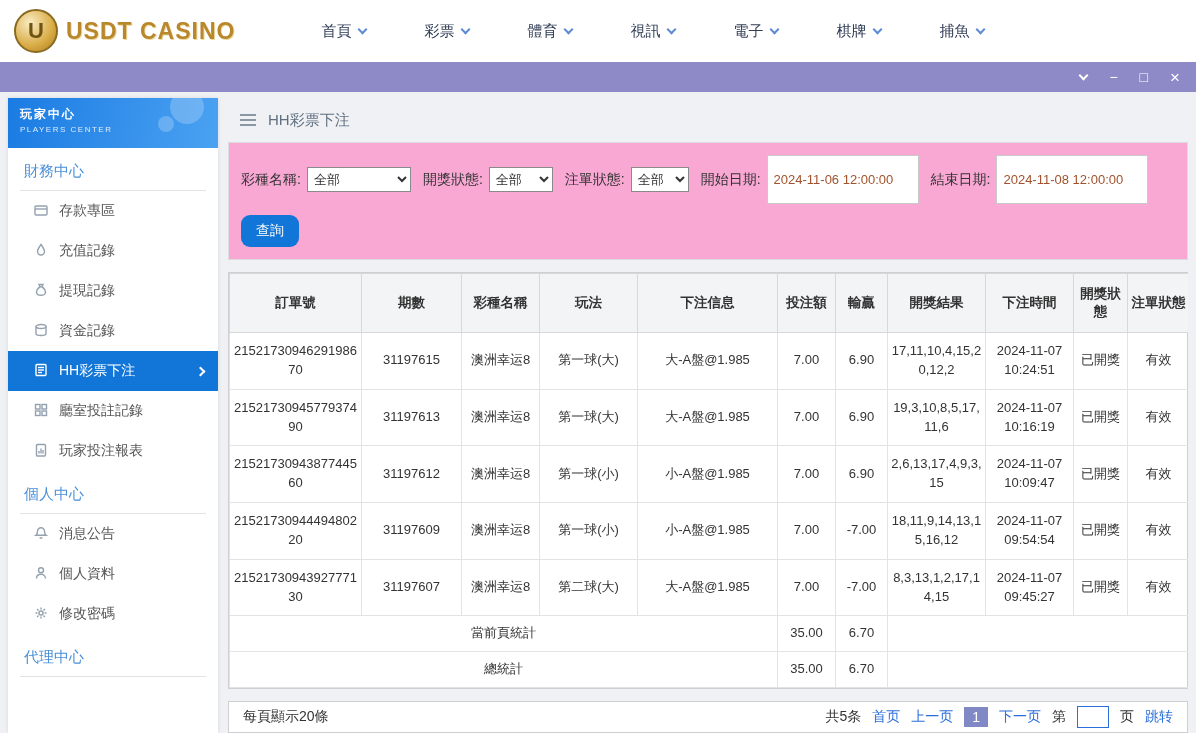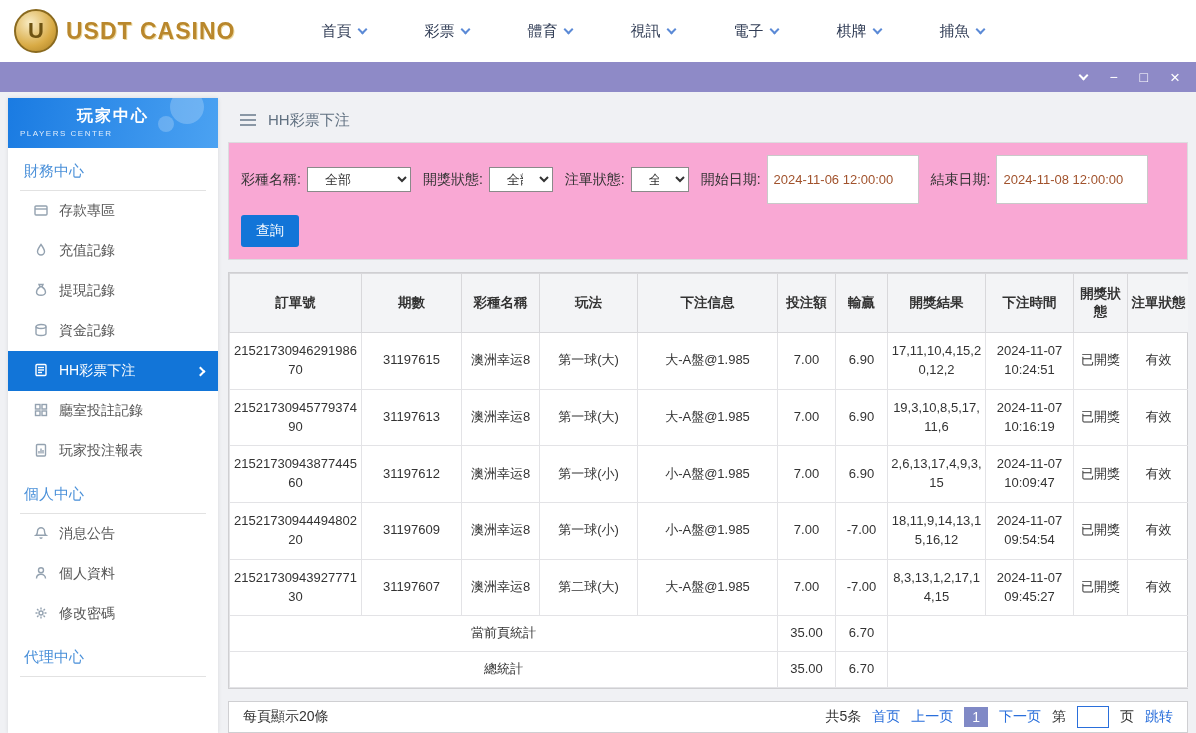--- a/index.html
+++ b/index.html
@@ -34,21 +34,21 @@
   .chev-down-white { width:7px; height:7px; border-right:2px solid #fff; border-bottom:2px solid #fff;
     transform:rotate(45deg); margin-top:-3px; display:inline-block; }
 
   
   .content { flex:1; display:flex; gap:10px; padding:6px 8px 0 8px; overflow:hidden; }
 
   
   .sidebar { width:210px; background:#fff; box-shadow:0 0 4px rgba(0,0,0,.10); flex:0 0 auto; overflow:hidden; }
   .sb-header { height:50px; background:linear-gradient(100deg,#1a7be2,#4ba2f2); color:#fff;
     padding:8px 12px; position:relative; overflow:hidden; }
-  .sb-title { font-size:16px; font-weight:bold; letter-spacing:2px;text-align:center; }
+  .sb-title { font-size:12px; font-weight:bold; letter-spacing:2px; }
   .sb-sub { font-size:8px; letter-spacing:1.5px; color:rgba(255,255,255,.85); margin-top:2px; }
   .sb-bubble { position:absolute; border-radius:50%; background:rgba(255,255,255,.22); }
   .sb-b1 { width:34px; height:34px; right:14px; top:-8px; }
   .sb-b2 { width:16px; height:16px; right:44px; top:18px; }
   .sb-section { color:#4a90d9; font-size:15px; padding:14px 4px 9px;
     margin:0 12px; border-bottom:1px solid #e2e2e2; }
   .side-item { height:40px; display:flex; align-items:center; gap:11px; padding-left:26px;
     color:#555; font-size:14px; cursor:pointer; position:relative; }
   .side-item svg { stroke:#94a2b0; fill:none; stroke-width:1.4; flex:0 0 auto; }
   .side-item.active { background:#1275d8; color:#fff; }
@@ -61,24 +61,24 @@
   .breadcrumb { height:44px; display:flex; align-items:center; gap:12px; padding-left:12px;
     color:#607080; font-size:15px; flex:0 0 auto; }
   .hamburger { width:16px; height:2px; background:#8a97a5; position:relative; cursor:pointer; }
   .hamburger::before, .hamburger::after { content:""; position:absolute; left:0; width:16px; height:2px; background:#8a97a5; }
   .hamburger::before { top:-5px; } .hamburger::after { top:5px; }
 
   .filter-panel { background:#f9a8d4; border:1px solid #dcdcdf; padding:12px 12px 12px; margin-bottom:12px; }
   .filter-row { display:flex; align-items:center; gap:6px; font-size:14px; color:#333; flex-wrap:nowrap; }
   .filter-row label { margin-left:6px; white-space:nowrap; }
   .filter-row label:first-child { margin-left:0; }
-  select { font-size:13px; padding:3px 13px; border:1px solid #8a8a8a; background:#fff; color:#333; }
+  select { font-size:13px; padding:3px 2px; border:1px solid #8a8a8a; background:#fff; color:#333; }
   .sel-lottery { width:104px; } .sel-draw { width:64px; } .sel-order { width:58px; }
   .date-input { width:152px; font-size:13px; padding:16px 6px; border:1px solid #c9c9c9; color:#a1522c; }
-  .search-btn { margin-top:11px; background:#1275d8; color:#fff; border:none; border-radius:3px;
+  .search-btn { margin-top:11px; background:#1275d8; color:#fff; border:none; border-radius:9px;
     padding:7px 15px; font-size:14px; cursor:pointer; }
 
   
   .table-panel { background:#fff; border:1px solid #cfcfd2; }
   table { width:100%; border-collapse:collapse; table-layout:fixed; font-size:13px; color:#333; }
   th { background:#f3f4f6; border:1px solid #d8d8db; padding:11px 2px; font-size:13.5px; font-weight:bold; text-align:center; }
   td { border:1px solid #e3e3e6; padding:9px 3px; text-align:center; line-height:1.45; }
   td.order { word-break:break-all; }
   td.result { word-break:break-all; }
   .sum-row td { padding:8px 1px; }

